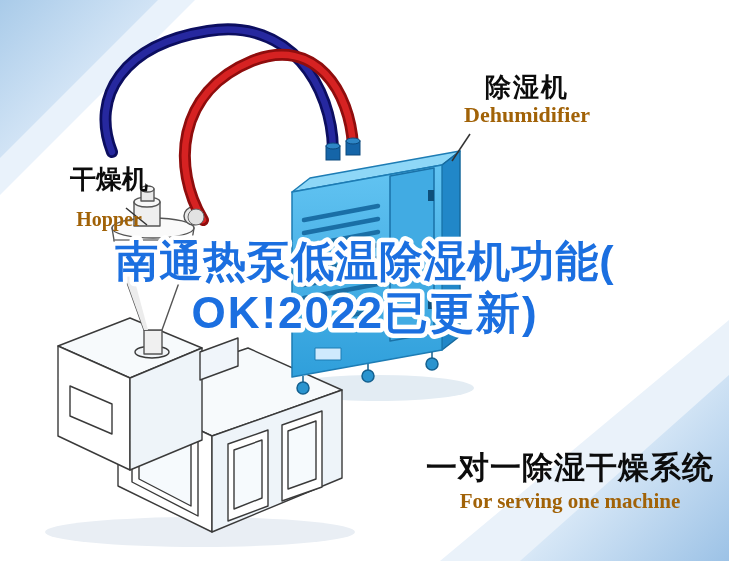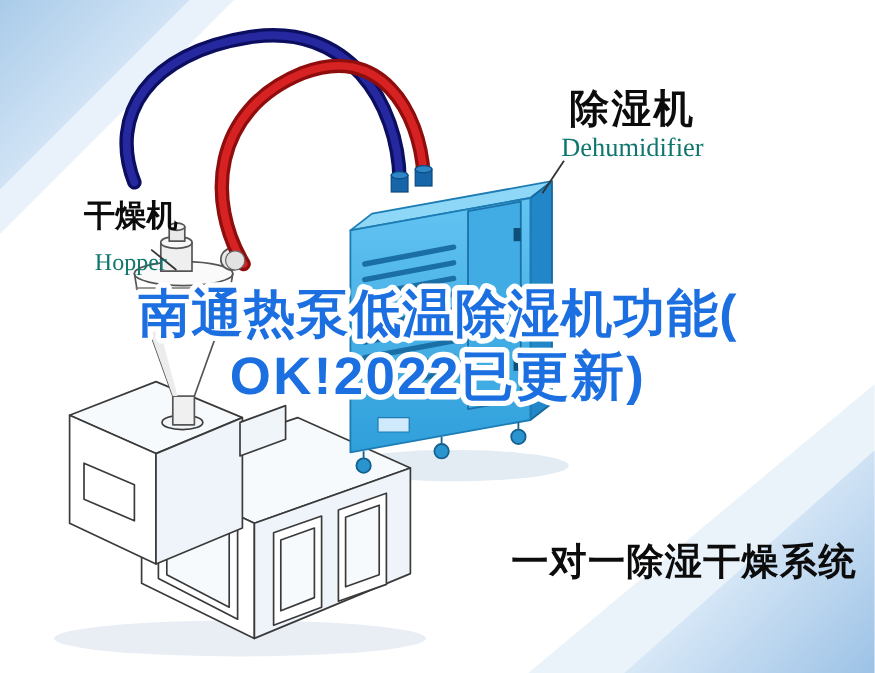--- a/index.html
+++ b/index.html
@@ -19,29 +19,29 @@
   }
   .label-cn{
     display:block;
     font-family:"Liberation Sans", sans-serif;
     font-weight:bold;
     color:#0c0c0c;
   }
   .label-en{
     display:block;
     font-family:"Liberation Serif", serif;
-    font-weight:normal;
-    color:#0f766e;
+    font-weight:bold;
+    color:#a16207;
     margin-top:2px;
   }
   .hopper-label{left:66px;top:166px;width:86px;}
   .hopper-label .label-cn{font-size:26px;}
   .hopper-label .label-en{font-size:20px;margin-top:16px;}
   .dehu-label{left:454px;top:74px;width:146px;}
-  .dehu-label .label-cn{font-size:33px;letter-spacing:2px;}
+  .dehu-label .label-cn{font-size:26px;letter-spacing:2px;}
   .dehu-label .label-en{font-size:22px;}
   .system-label{left:422px;top:452px;width:296px;}
   .system-label .label-cn{font-size:31px;letter-spacing:1px;}
   .system-label .label-en{font-size:21px;margin-top:5px;}
 </style>
 </head>
 <body>
 
 <div class="stage">
 
@@ -169,15 +169,16 @@
     <span class="label-en">Hopper</span>
   </div>
 
   <div class="label-block dehu-label">
     <span class="label-cn">除湿机</span>
     <span class="label-en">Dehumidifier</span>
   </div>
 
   <div class="label-block system-label">
     <span class="label-cn">一对一除湿干燥系统</span>
+    <span class="label-en">For serving one machine</span>
   </div>
 
 </div>
 
 </body></html>

